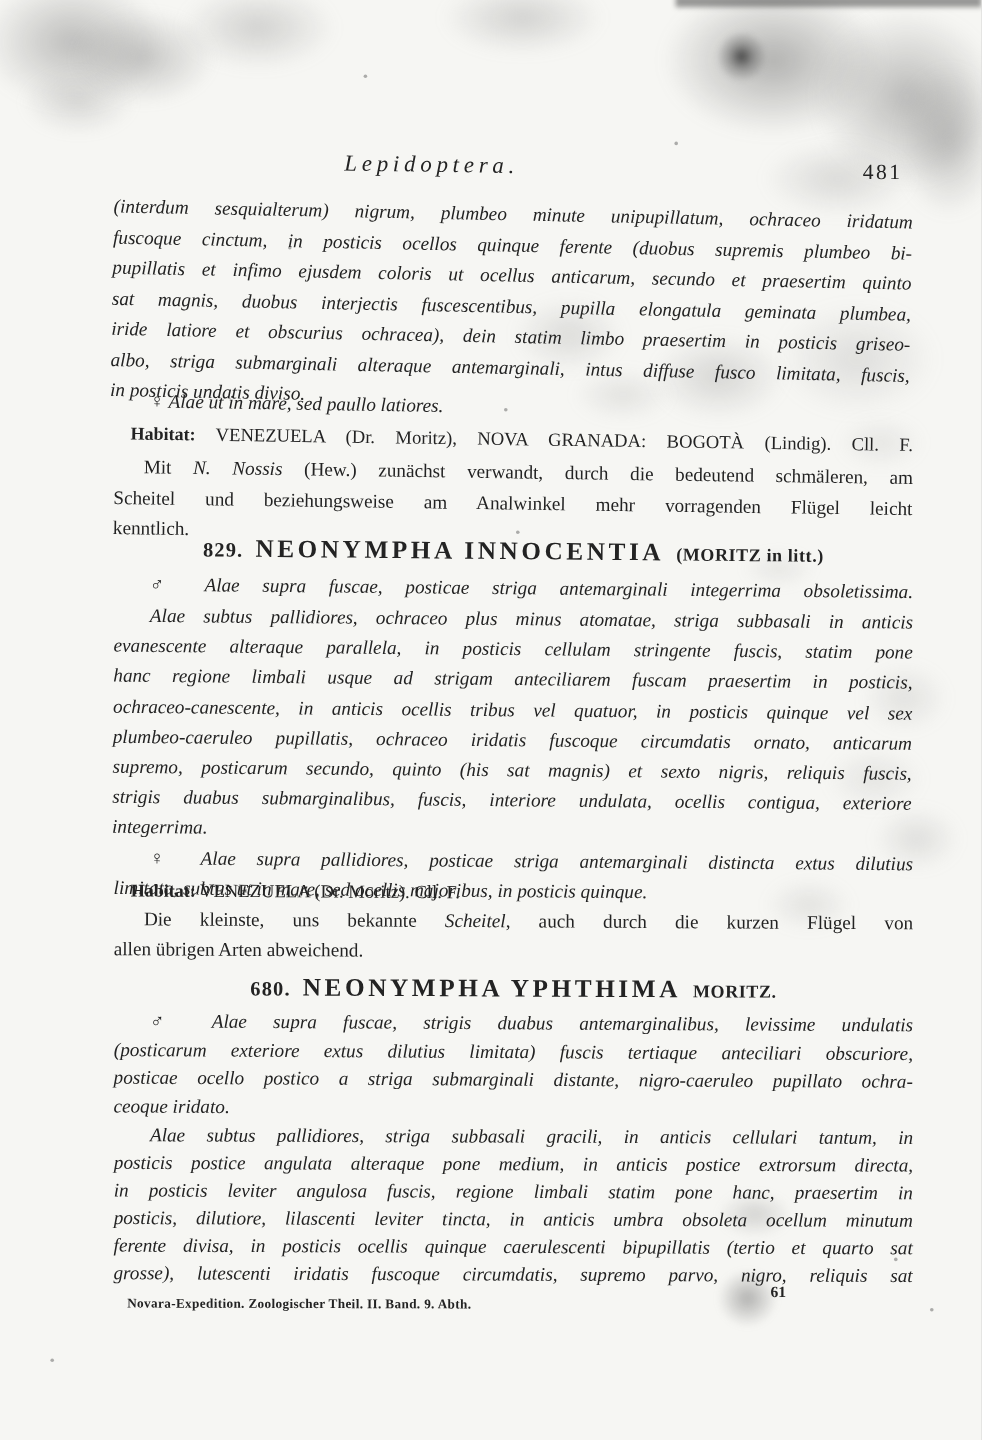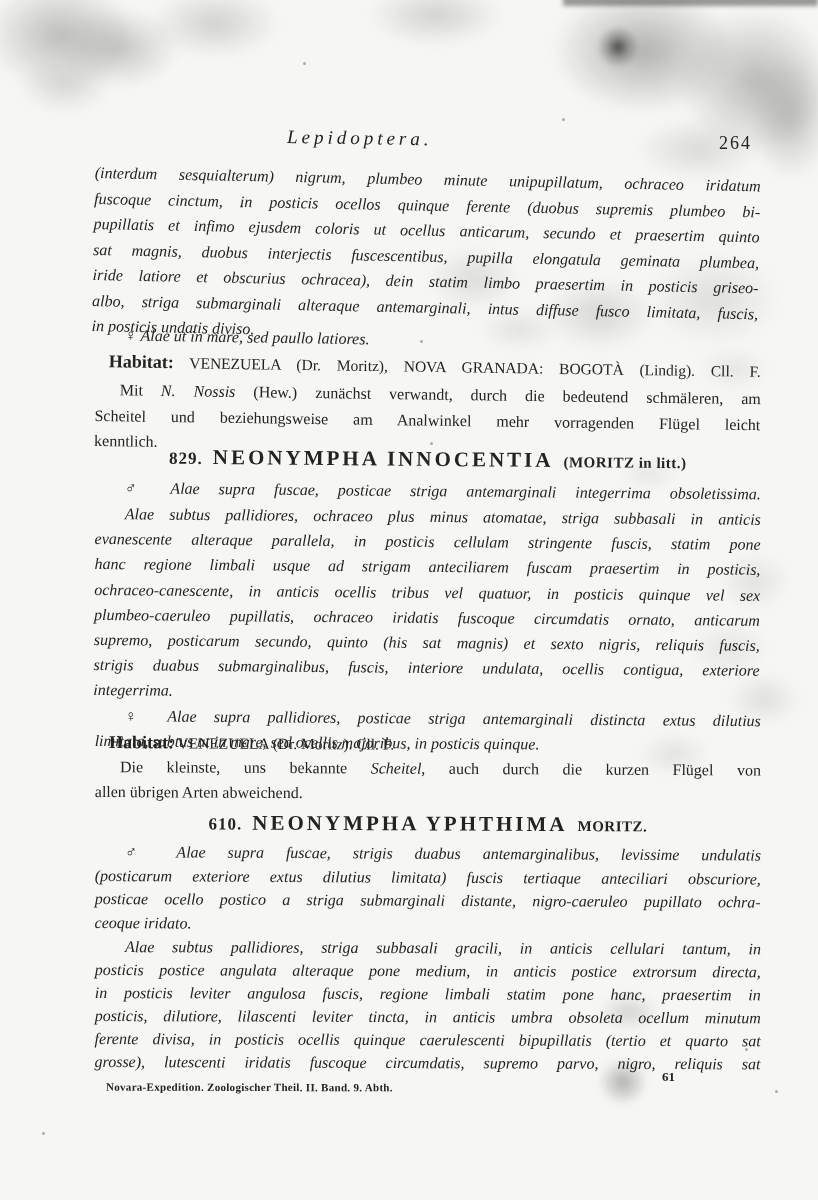--- a/index.html
+++ b/index.html
@@ -35,30 +35,30 @@
   .b-para829 { top:501px; line-height:25.2px; transform:rotate(0.5deg); }
   .b-fem829  { top:703px; line-height:25px; transform:rotate(0.45deg); }
   .b-hab2    { top:730px; line-height:25px; transform:rotate(0.3deg); }
   .b-ger2    { top:754px; line-height:25px; transform:rotate(0.3deg); }
   .b-head830 { top:810px; text-align:center; transform:rotate(0.25deg); }
   .b-male830 { top:840px; line-height:23.6px; transform:rotate(0.3deg); }
   .b-para830 { top:935px; line-height:23px; transform:rotate(0.2deg); }
 
   .hab-line { font-size:15.5px; text-align:justify; }
   .hab-just { text-align-last:justify; }
-  .hab-label { font-weight:bold; font-size:18px; }
+  .hab-label { font-weight:bold; font-size:15px; }
   .hab-ind { display:inline-block; width:14px; }
 
   .sp-number { font-size:17px; font-weight:600; letter-spacing:1px; margin-right:10px; }
   .sp-name   { font-size:21px; font-weight:700; letter-spacing:3px; }
   .sp-attr   { font-size:15px; font-weight:700; letter-spacing:0.5px; margin-left:10px; }
 
   .footer-sig { position:absolute; left:106px; top:1081px; font-size:11px; font-weight:600;
     letter-spacing:0.3px; transform:rotate(0.15deg); }
-  .sheet-number { position:absolute; left:662px; top:1069px; font-size:13px; font-weight:700; }
+  .sheet-number { position:absolute; left:642px; top:1069px; font-size:13px; font-weight:700; }
 
   
   .stain { position:absolute; border-radius:50%; pointer-events:none; }
   .s1 {left:-15px; top:-20px; width:150px; height:110px; background:radial-gradient(closest-side,rgba(120,120,120,.45),rgba(120,120,120,0)); filter:blur(6px);}
   .s2 {left:60px; top:8px; width:120px; height:80px; background:radial-gradient(closest-side,rgba(130,130,130,.4),rgba(130,130,130,0)); filter:blur(5px);}
   .s3 {left:150px; top:-12px; width:130px; height:70px; background:radial-gradient(closest-side,rgba(140,140,140,.35),rgba(140,140,140,0)); filter:blur(6px);}
   .s4 {left:18px; top:58px; width:95px; height:55px; background:radial-gradient(closest-side,rgba(150,150,150,.3),rgba(150,150,150,0)); filter:blur(5px);}
   .s5 {left:368px; top:-15px; width:135px; height:60px; background:radial-gradient(closest-side,rgba(140,140,140,.35),rgba(140,140,140,0)); filter:blur(6px);}
   .s6 {left:552px; top:-12px; width:185px; height:125px; background:radial-gradient(closest-side,rgba(110,110,110,.5),rgba(110,110,110,0)); filter:blur(6px);}
   .s7 {left:678px; top:8px; width:155px; height:145px; background:radial-gradient(closest-side,rgba(115,115,115,.45),rgba(115,115,115,0)); filter:blur(6px);}
@@ -111,21 +111,21 @@
   <div class="dot" style="left:303px; top:62px;"></div>
   <div class="dot" style="left:562px; top:118px;"></div>
   <div class="dot" style="left:240px; top:205px;"></div>
   <div class="dot" style="left:420px; top:340px;"></div>
   <div class="dot" style="left:430px; top:442px;"></div>
   <div class="dot" style="left:745px; top:1048px;"></div>
   <div class="dot" style="left:775px; top:1090px;"></div>
   <div class="dot" style="left:42px; top:1132px;"></div>
 
   <div class="running-title">Lepidoptera.</div>
-  <div class="page-number">264</div>
+  <div class="page-number">481</div>
 
   <div class="block latin b-para1">
       <div class="tline">(interdum sesquialterum) nigrum, plumbeo minute unipupillatum, ochraceo iridatum</div>
       <div class="tline">fuscoque cinctum, in posticis ocellos quinque ferente (duobus supremis plumbeo bi-</div>
       <div class="tline">pupillatis et infimo ejusdem coloris ut ocellus anticarum, secundo et praesertim quinto</div>
       <div class="tline">sat magnis, duobus interjectis fuscescentibus, pupilla elongatula geminata plumbea,</div>
       <div class="tline">iride latiore et obscurius ochracea), dein statim limbo praesertim in posticis griseo-</div>
       <div class="tline">albo, striga submarginali alteraque antemarginali, intus diffuse fusco limitata, fuscis,</div>
       <div class="tline tlast">in posticis undatis diviso.</div>
     </div>
@@ -173,21 +173,21 @@
     <div class="hab-line"><span class="hab-ind"></span><span class="hab-label">Habitat:</span>
       <span>VENEZUELA (Dr. Moritz). Cll. F.</span></div>
   </div>
 
   <div class="block roman b-ger2 ind2">
       <div class="tline">Die kleinste, uns bekannte <i>Scheitel</i>, auch durch die kurzen Flügel von</div>
       <div class="tline tlast">allen übrigen Arten abweichend.</div>
     </div>
 
   <div class="block b-head830">
-    <span class="sp-number">610.</span><span class="sp-name">NEONYMPHA YPHTHIMA</span><span class="sp-attr">MORITZ.</span>
+    <span class="sp-number">680.</span><span class="sp-name">NEONYMPHA YPHTHIMA</span><span class="sp-attr">MORITZ.</span>
   </div>
 
   <div class="block latin b-male830 ind">
       <div class="tline">♂ Alae supra fuscae, strigis duabus antemarginalibus, levissime undulatis</div>
       <div class="tline">(posticarum exteriore extus dilutius limitata) fuscis tertiaque anteciliari obscuriore,</div>
       <div class="tline">posticae ocello postico a striga submarginali distante, nigro-caeruleo pupillato ochra-</div>
       <div class="tline tlast">ceoque iridato.</div>
     </div>
 
   <div class="block latin b-para830 ind cont">

